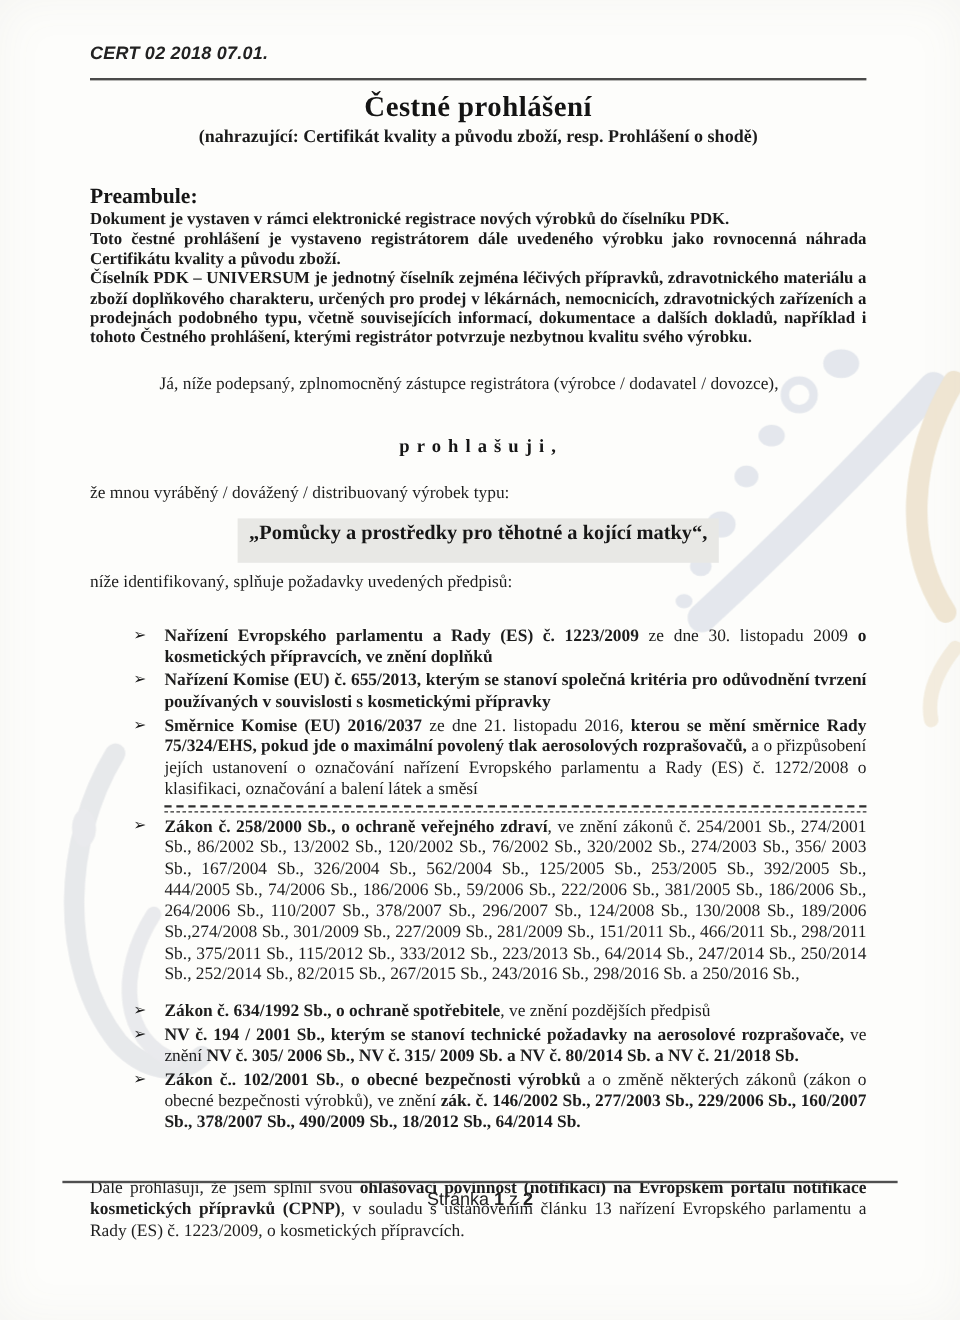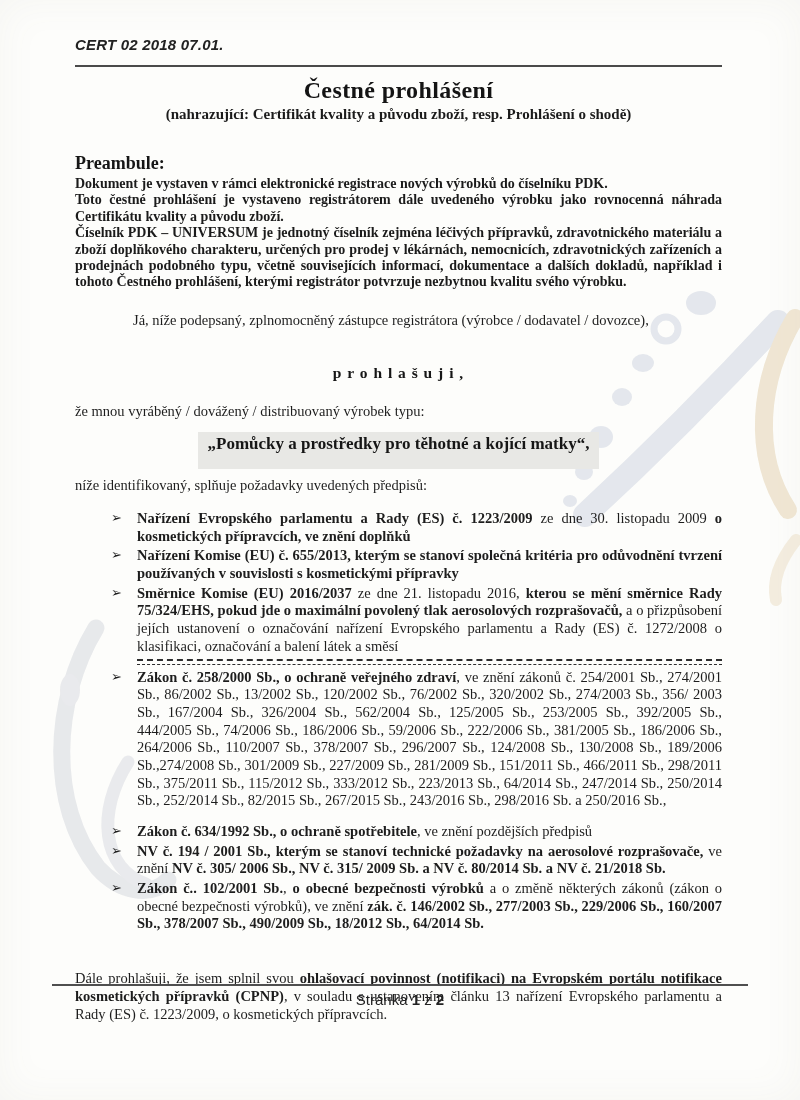--- a/index.html
+++ b/index.html
@@ -74,21 +74,21 @@
     text-align:center;
   }
   .product-name{
     display:inline-block;
     background:#e8e8e5;
     padding:2px 10px 15px 10px;
     font-size:17px;font-weight:bold;color:#161616;
     text-underline-offset:3px;
     text-decoration-thickness:2px;
   }
-  .product-outro{margin:0 0 16px 0;font-size:14.5px;}
+  .product-outro{margin:0 0 28px 0;font-size:14.5px;}
   .bullets{
     list-style:none;
     margin:14px 0 0 0;padding:0;
   }
   .bullets li{
     position:relative;
     padding-left:62px;
     margin:2px 0;
     font-size:14.5px;line-height:1.22;
     text-align:justify;

